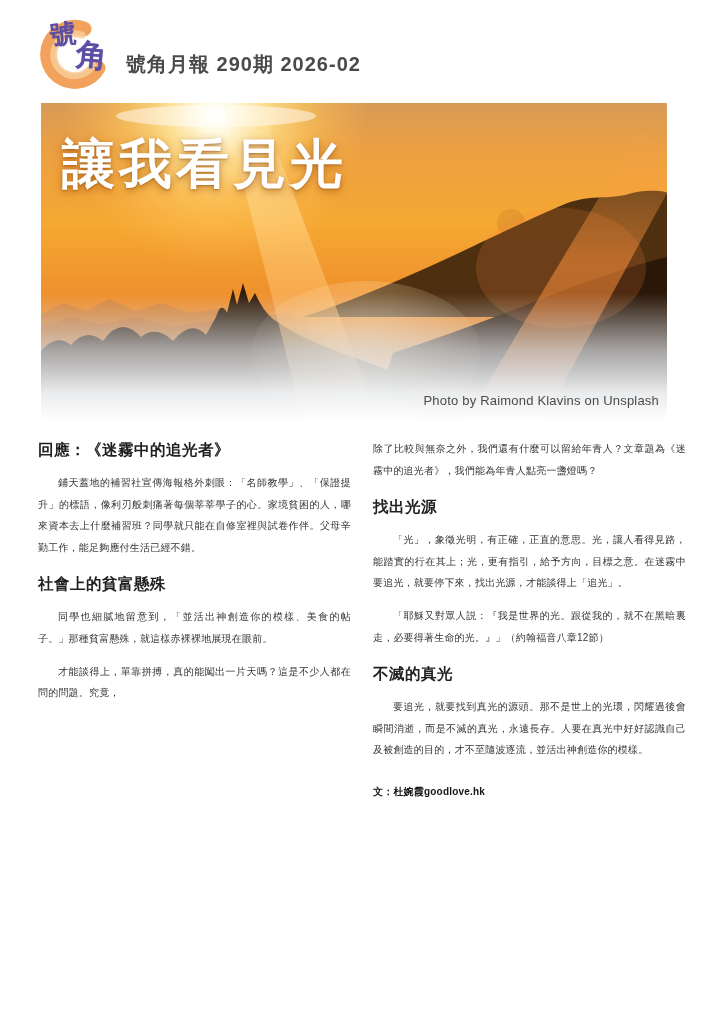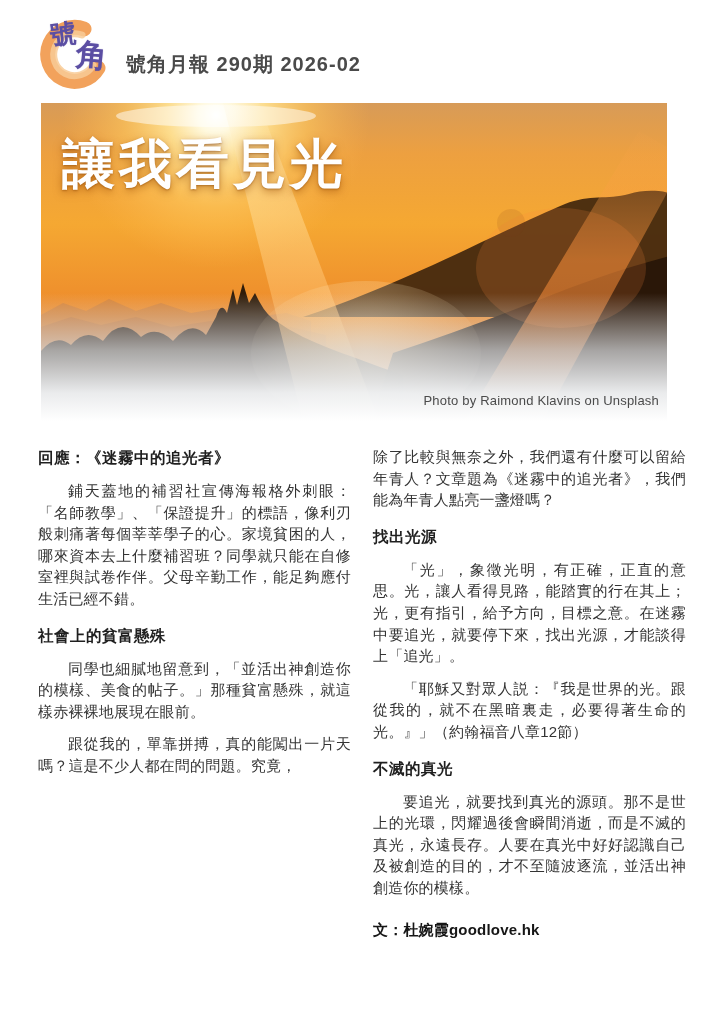--- a/index.html
+++ b/index.html
@@ -32,28 +32,28 @@
   .photo-credit {
     position:absolute; right:8px; bottom:13px;
     font-size:13px; color:#4b4b4b; letter-spacing:.2px;
   }
 
   
   .article {
     position:absolute; left:38px; top:438px; width:648px;
     display:flex; gap:22px;
   }
-  .col { flex:0 0 313px; width:313px;margin-top:8px; }
+  .col { flex:0 0 313px; width:313px; }
   .section-heading {
     font-size:15.5px; font-weight:bold; color:#1f1f1f;
     margin:16px 0 11px; letter-spacing:.5px;
   }
   .col > .section-heading:first-child { margin-top:2px; }
   .para {
-    font-size:15px; line-height:21.6px; color:#343434;
+    font-size:10px; line-height:21.6px; color:#343434;
     text-align:justify; margin:0 0 11px; text-indent:2em; letter-spacing:.2px;
   }
   .para.no-indent { text-indent:0; }
   .para.byline { text-indent:0; font-weight:bold; color:#161616; margin-top:20px; }
 </style>
 </head>
 <body>
 
 <div class="page">
 
@@ -137,21 +137,21 @@
     <h1 class="hero-title">讓我看見光</h1>
     <div class="photo-credit">Photo by Raimond Klavins on Unsplash</div>
   </section>
 
   <section class="article">
     <div class="col" id="col-left">
         <div class="section-heading">回應：《迷霧中的追光者》</div>
         <p class="para">鋪天蓋地的補習社宣傳海報格外刺眼：「名師教學」、「保證提升」的標語，像利刃般刺痛著每個莘莘學子的心。家境貧困的人，哪來資本去上什麼補習班？同學就只能在自修室裡與試卷作伴。父母辛勤工作，能足夠應付生活已經不錯。</p>
         <div class="section-heading">社會上的貧富懸殊</div>
         <p class="para">同學也細膩地留意到，「並活出神創造你的模樣、美食的帖子。」那種貧富懸殊，就這樣赤裸裸地展現在眼前。</p>
-        <p class="para">跟從我的，單靠拼搏，真的能闖出一片天嗎？這是不少人都在問的問題。究竟，</p>
+        <p class="para">才能談得上，單靠拼搏，真的能闖出一片天嗎？這是不少人都在問的問題。究竟，</p>
       </div>
     <div class="col" id="col-right">
         <p class="para no-indent">除了比較與無奈之外，我們還有什麼可以留給年青人？文章題為《迷霧中的追光者》，我們能為年青人點亮一盞燈嗎？</p>
         <div class="section-heading">找出光源</div>
         <p class="para">「光」，象徵光明，有正確，正直的意思。光，讓人看得見路，能踏實的行在其上；光，更有指引，給予方向，目標之意。在迷霧中要追光，就要停下來，找出光源，才能談得上「追光」。</p>
         <p class="para">「耶穌又對眾人説：『我是世界的光。跟從我的，就不在黑暗裏走，必要得著生命的光。』」（約翰福音八章12節）</p>
         <div class="section-heading">不滅的真光</div>
         <p class="para">要追光，就要找到真光的源頭。那不是世上的光環，閃耀過後會瞬間消逝，而是不滅的真光，永遠長存。人要在真光中好好認識自己及被創造的目的，才不至隨波逐流，並活出神創造你的模樣。</p>
         <p class="para byline">文：杜婉霞goodlove.hk</p>
       </div>

